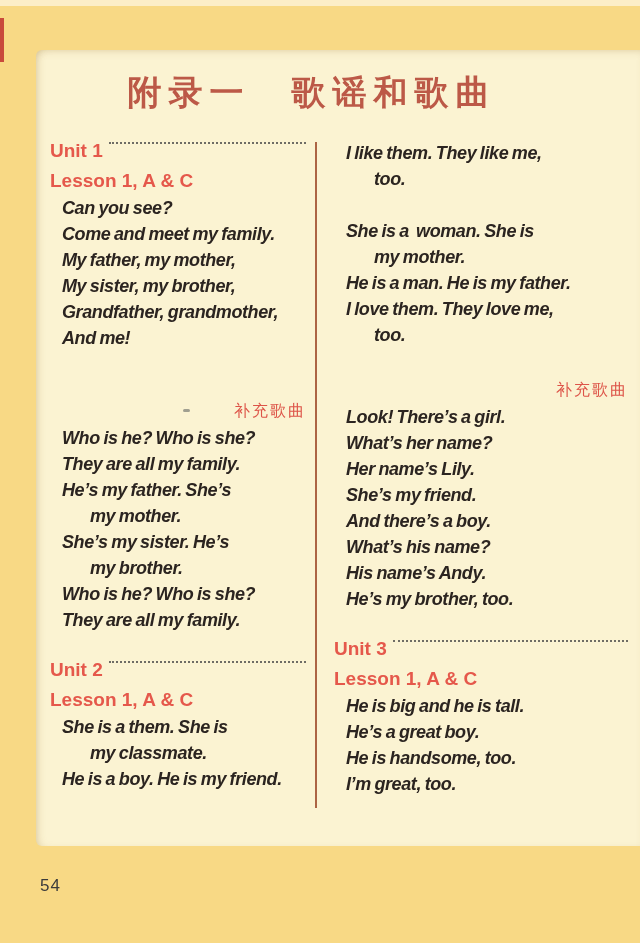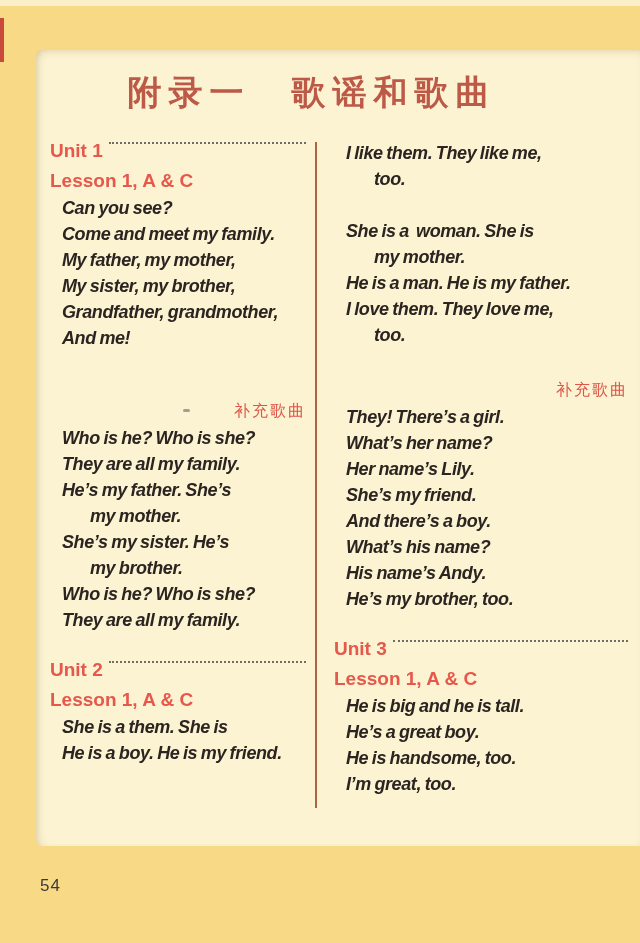--- a/index.html
+++ b/index.html
@@ -154,40 +154,41 @@
         <div class="song-line">They are all my family.</div>
       </div>
       <div style="height: 26px;"></div>
       <div class="unit-row">
         <span>Unit 2</span>
         <span class="leader"></span>
       </div>
       <div class="lesson-heading">Lesson 1, A &amp; C</div>
       <div class="song">
         <div class="song-line">She is a them. She is</div>
+        <div class="song-line indent">my classmate.</div>
         <div class="song-line">He is a boy. He is my friend.</div>
       </div>
     </div>
   <div class="column right" id="right-col">
       <div class="song">
         <div class="song-line">I like them. They like me,</div>
         <div class="song-line indent">too.</div>
       </div>
       <div style="height: 26px;"></div>
       <div class="song">
         <div class="song-line">She is a  woman. She is</div>
         <div class="song-line indent">my mother.</div>
         <div class="song-line">He is a man. He is my father.</div>
         <div class="song-line">I love them. They love me,</div>
         <div class="song-line indent">too.</div>
       </div>
       <div style="height: 28px;"></div>
       <div class="cn-heading">补充歌曲</div>
       <div class="song">
-        <div class="song-line">They! There’s a girl.</div>
+        <div class="song-line">Look! There’s a girl.</div>
         <div class="song-line">What’s her name?</div>
         <div class="song-line">Her name’s Lily.</div>
         <div class="song-line">She’s my friend.</div>
         <div class="song-line">And there’s a boy.</div>
         <div class="song-line">What’s his name?</div>
         <div class="song-line">His name’s Andy.</div>
         <div class="song-line">He’s my brother, too.</div>
       </div>
       <div style="height: 26px;"></div>
       <div class="unit-row">

